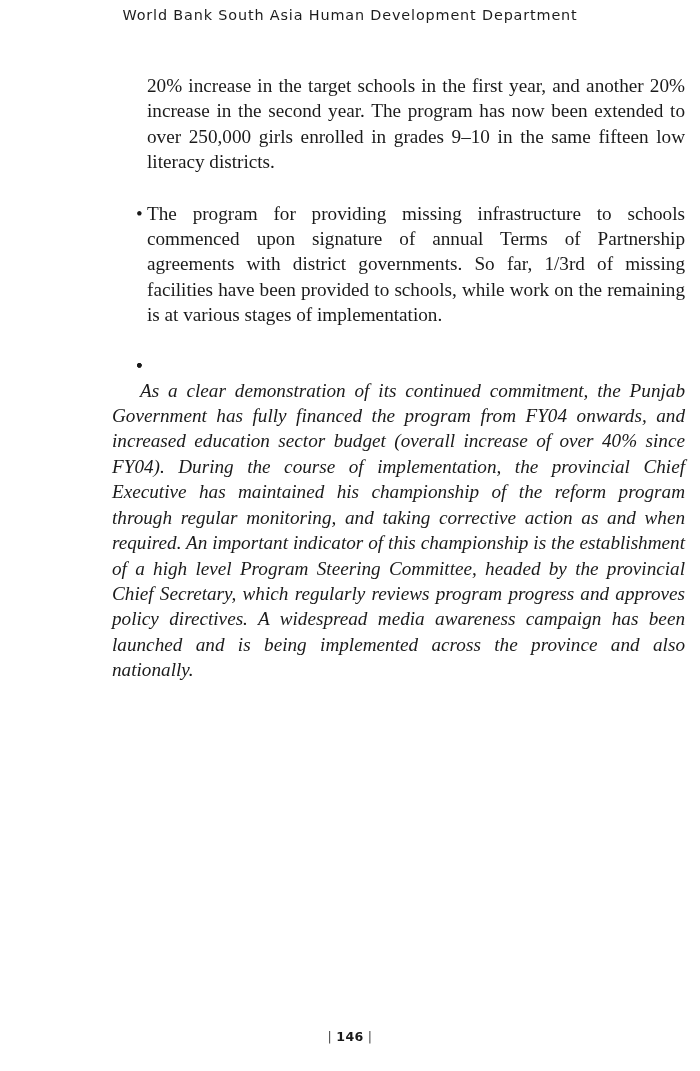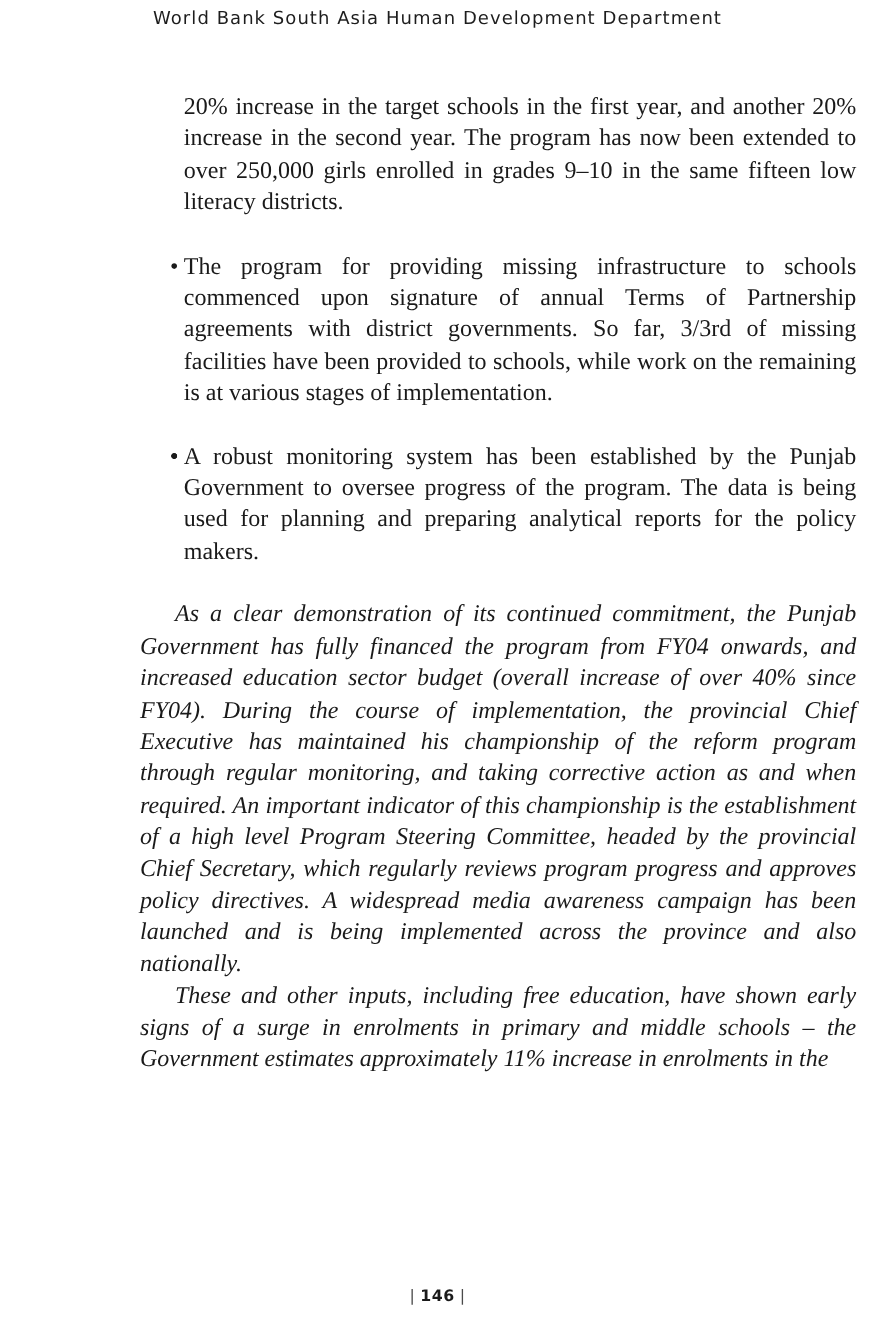--- a/index.html
+++ b/index.html
@@ -123,39 +123,37 @@
 
   <div class="content">
 
     <p class="para-continued">20% increase in the target schools in the first year, and another 20% increase in the second year. The program has now been extended to over 250,000 girls enrolled in grades 9–10 in the same fifteen low literacy districts.</p>
 
     <div class="gap-before-bullets"></div>
 
     <ul class="bullets">
       <li class="bullet">
         <span class="bullet-marker">•</span>
-        <span>The program for providing missing infrastructure to schools commenced upon signature of annual Terms of Partnership agreements with district governments. So far, 3/3rd of missing facilities have been provided to schools, while work on the remaining is at various stages of implementation.</span>
+        <span>The program for providing missing infrastructure to schools commenced upon signature of annual Terms of Partnership agreements with district governments. So far, 1/3rd of missing facilities have been provided to schools, while work on the remaining is at various stages of implementation.</span>
       </li>
       <li class="bullet">
         <span class="bullet-marker">•</span>
       </li>
       <li class="bullet">
         <span class="bullet-marker">•</span>
       </li>
       <li class="bullet">
         <span class="bullet-marker">•</span>
-        <span>A robust monitoring system has been established by the Punjab Government to oversee progress of the program. The data is being used for planning and preparing analytical reports for the policy makers.</span>
       </li>
     </ul>
 
     <div class="gap-para"></div>
 
     <p class="para-body">As a clear demonstration of its continued commitment, the Punjab Government has fully financed the program from FY04 onwards, and increased education sector budget (overall increase of over 40% since FY04). During the course of implementation, the provincial Chief Executive has maintained his championship of the reform program through regular monitoring, and taking corrective action as and when required. An important indicator of this championship is the establishment of a high level Program Steering Committee, headed by the provincial Chief Secretary, which regularly reviews program progress and approves policy directives. A widespread media awareness campaign has been launched and is being implemented across the province and also nationally.</p>
 
-    <p class="para-body">These and other inputs, including free education, have shown early signs of a surge in enrolments in primary and middle schools – the Government estimates approximately 11% increase in enrolments in the</p>
 
   </div>
 
   <div class="folio">
     <span class="rule">|</span><span>146</span><span class="rule">|</span>
   </div>
 
 </div>
 
 </body></html>

